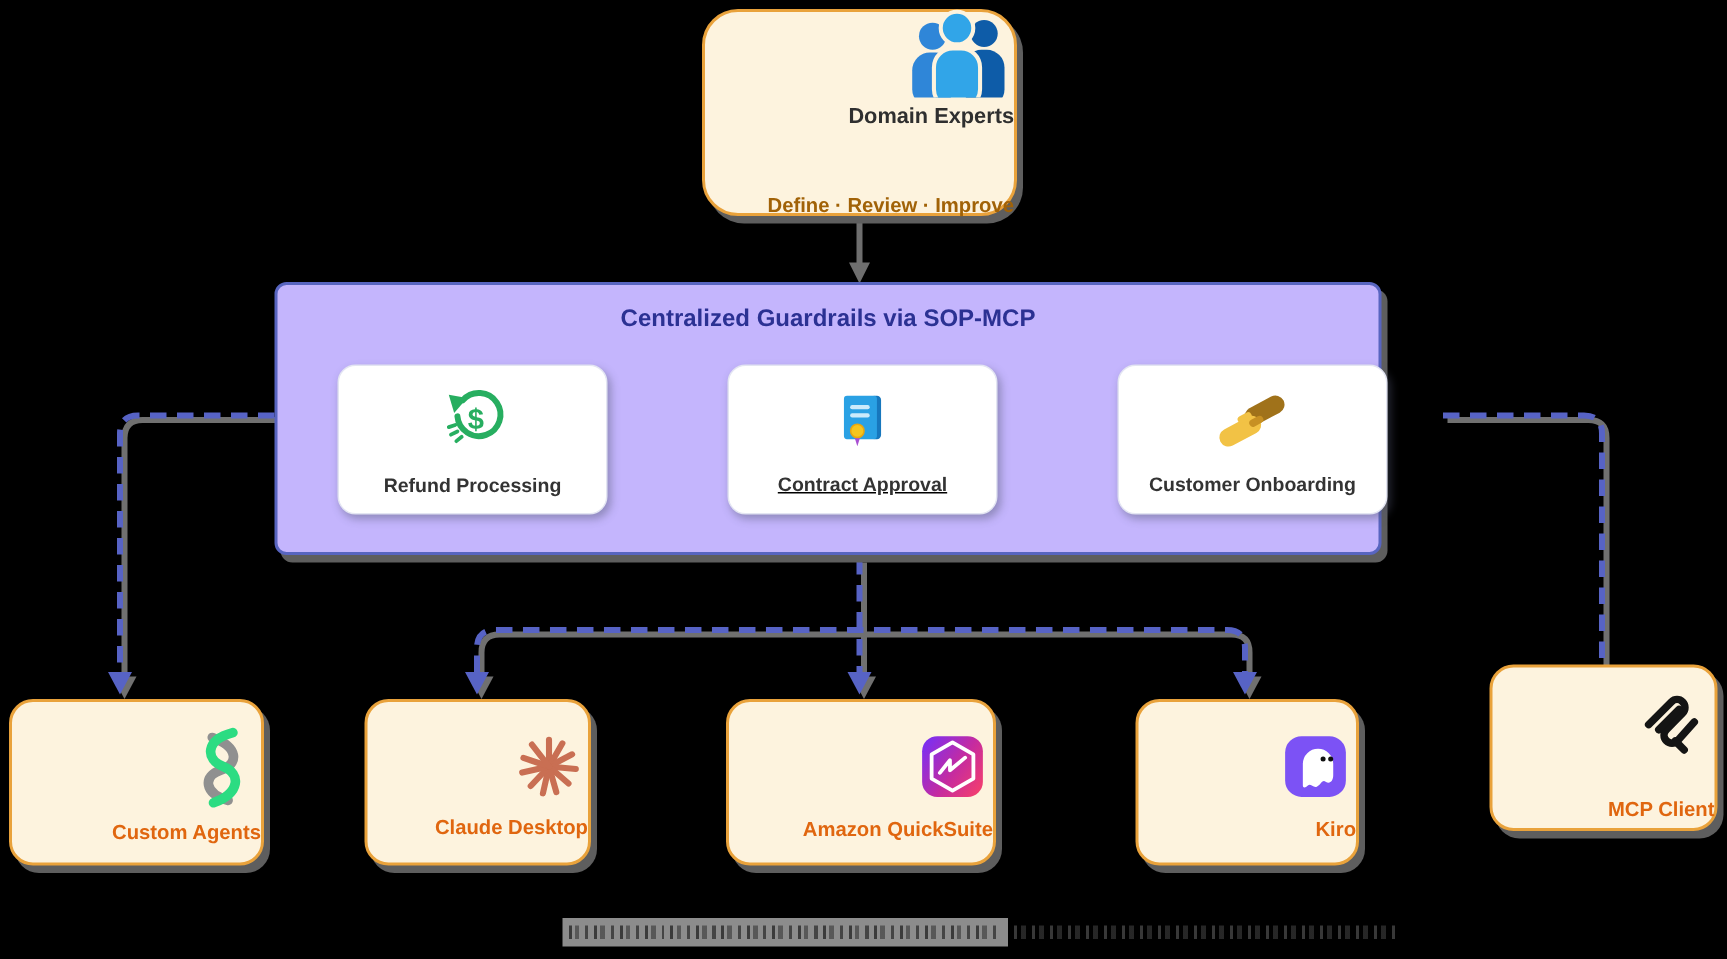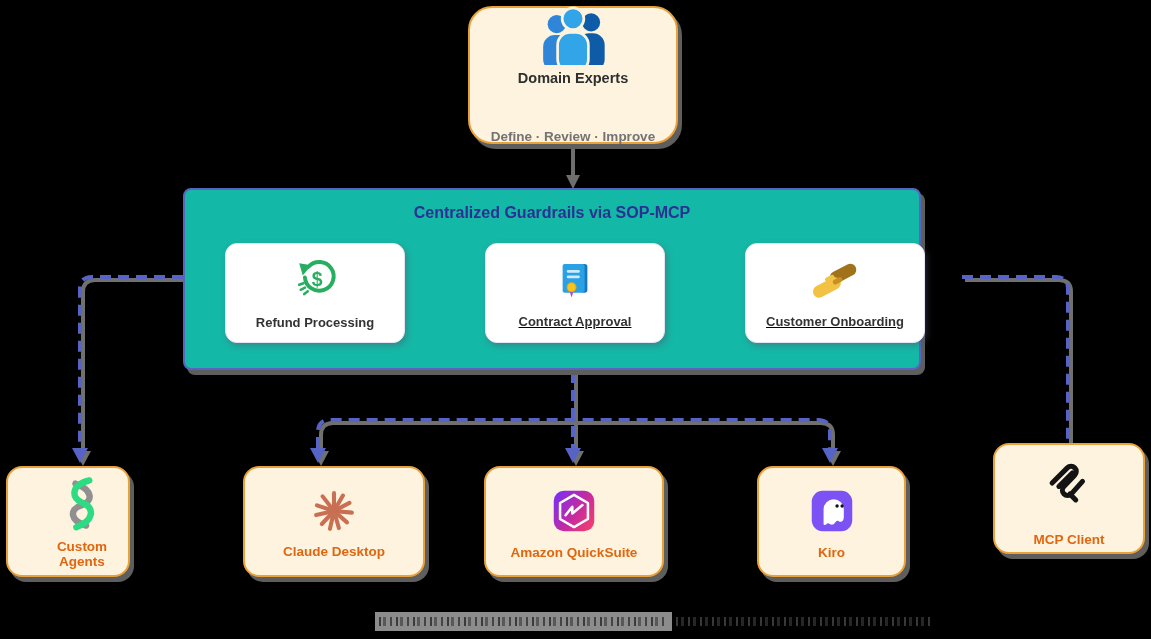--- a/index.html
+++ b/index.html
@@ -4,52 +4,52 @@
 <style>
   html,body{margin:0;padding:0;background:#000;}
   .stage{
     position:relative;width:1151px;height:639px;background:#000000;
     font-family:"Liberation Sans",sans-serif;overflow:hidden;
   }
   
   .node{
     position:absolute;background:#FDF3DE;border:2px solid #E9A23B;
     border-radius:16px;box-shadow:4px 5px 0 #5E5E5E;
-    display:flex;flex-direction:column;align-items:center;justify-content:center;
+    display:flex;flex-direction:column;align-items:flex-end;justify-content:center;
     box-sizing:border-box;gap:7px;
   }
   .n-experts{left:468px;top:6px;width:210px;height:138px;border-radius:24px;gap:4px;}
-  .n-ca  {left:6px;  top:466px;width:124px;height:111px;padding-left:28px;}
-  .n-cd  {left:243px;top:466px;width:182px;height:111px;}
+  .n-ca  {left:6px;  top:466px;width:170px;height:111px;padding-left:28px;}
+  .n-cd  {left:243px;top:466px;width:151px;height:111px;}
   .n-qs  {left:484px;top:466px;width:180px;height:111px;}
   .n-kiro{left:757px;top:466px;width:149px;height:111px;}
   .n-mcp {left:993px;top:443px;width:152px;height:111px;gap:27px;}
   .node .ic{display:flex;align-items:center;justify-content:center;}
   .experts-title{font-weight:bold;font-size:14.5px;color:#2F2F2F;line-height:1.3;text-align:center;}
-  .experts-sub{font-weight:bold;font-size:13.5px;color:#737373;line-height:1.2;text-align:center;margin-top:37px;}
+  .experts-sub{font-weight:bold;font-size:13.5px;color:#a16207;line-height:1.2;text-align:center;margin-top:37px;}
   .client-label{font-weight:bold;font-size:13.5px;color:#E0660F;text-align:center;}
   
   .guardrails{
     position:absolute;left:183px;top:188px;width:738px;height:182px;
-    background:#14b8a6;border:2.5px solid #5865C0;border-radius:8px;
+    background:#c4b5fd;border:2.5px solid #5865C0;border-radius:8px;
     box-shadow:4px 5px 0 #5E5E5E;box-sizing:border-box;
   }
   .guardrails-title{
     text-align:center;margin-top:14px;color:#2B3193;font-weight:bold;font-size:16px;
   }
   .card{
     position:absolute;top:53px;width:180px;height:100px;background:#FFFFFF;
     border:1px solid #E3E5F2;border-radius:12px;
     box-shadow:2px 3px 6px rgba(80,85,110,0.45);
     display:flex;flex-direction:column;align-items:center;justify-content:center;gap:9px;
     box-sizing:border-box;
   }
   .card-refund  {left:40px;}
   .card-contract{left:300px;text-decoration:underline;}
-  .card-onboard {left:560px;text-decoration:underline;}
+  .card-onboard {left:560px;}
   .card-label{font-weight:bold;font-size:13px;color:#333333;text-align:center;}
   
   .connectors{position:absolute;left:0;top:0;pointer-events:none;}
   
   .caption{position:absolute;left:375px;top:612px;width:560px;height:19px;display:flex;}
   .caption-gray{width:297px;height:19px;background:#8C8C8C;position:relative;}
   .caption-dark{width:263px;height:19px;position:relative;}
   .caption-gray::after,.caption-dark::after{
     content:"";position:absolute;left:4px;right:4px;top:5px;height:9px;
     background:repeating-linear-gradient(90deg,

